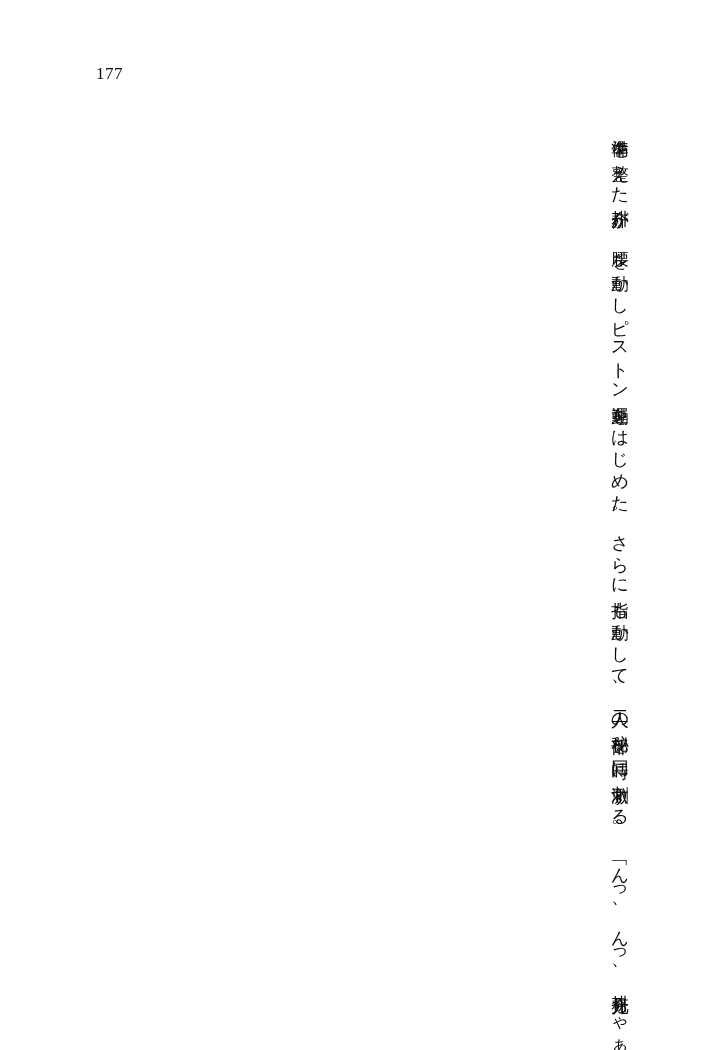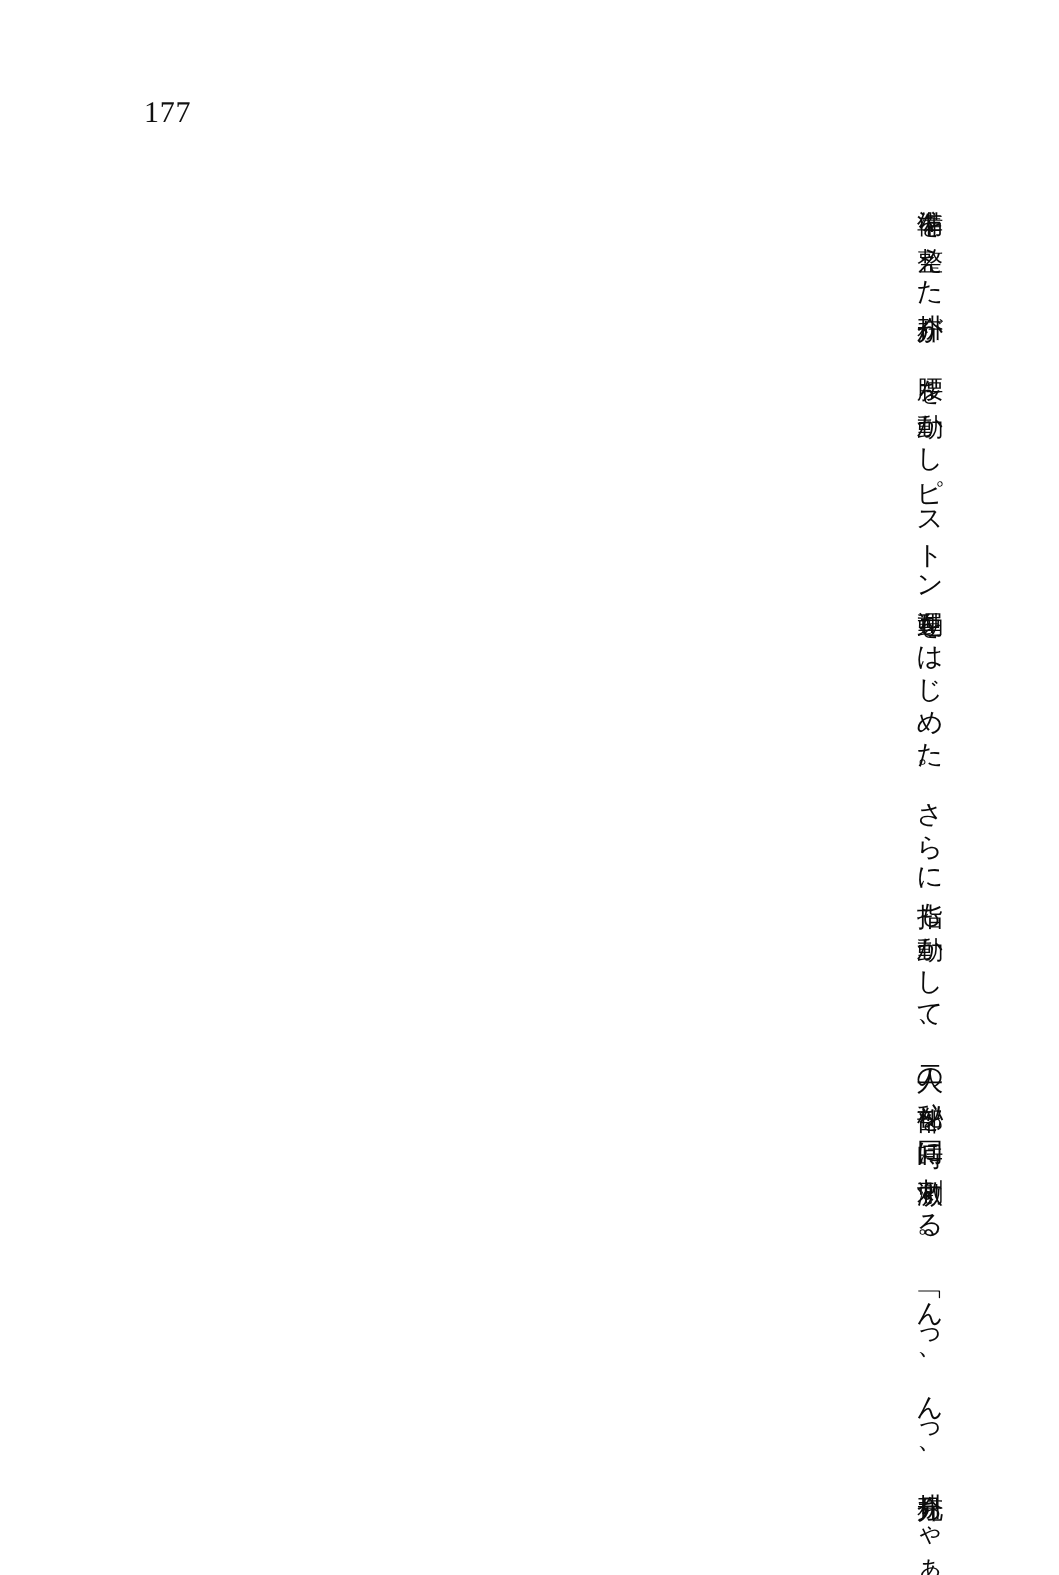--- a/index.html
+++ b/index.html
@@ -15,21 +15,21 @@
     position: relative;
     width: 706px;
     height: 1050px;
     background: #ffffff;
     overflow: hidden;
   }
   .page-number {
     position: absolute;
     left: 96px;
     top: 64px;
-    font-size: 20px;
+    font-size: 17px;
     font-family: "Liberation Serif", "DejaVu Serif", serif;
     letter-spacing: 0.5px;
     color: #111111;
   }
   
   .body-text {
     position: absolute;
     top: 108px;
     right: 78px;
     height: 865px;

